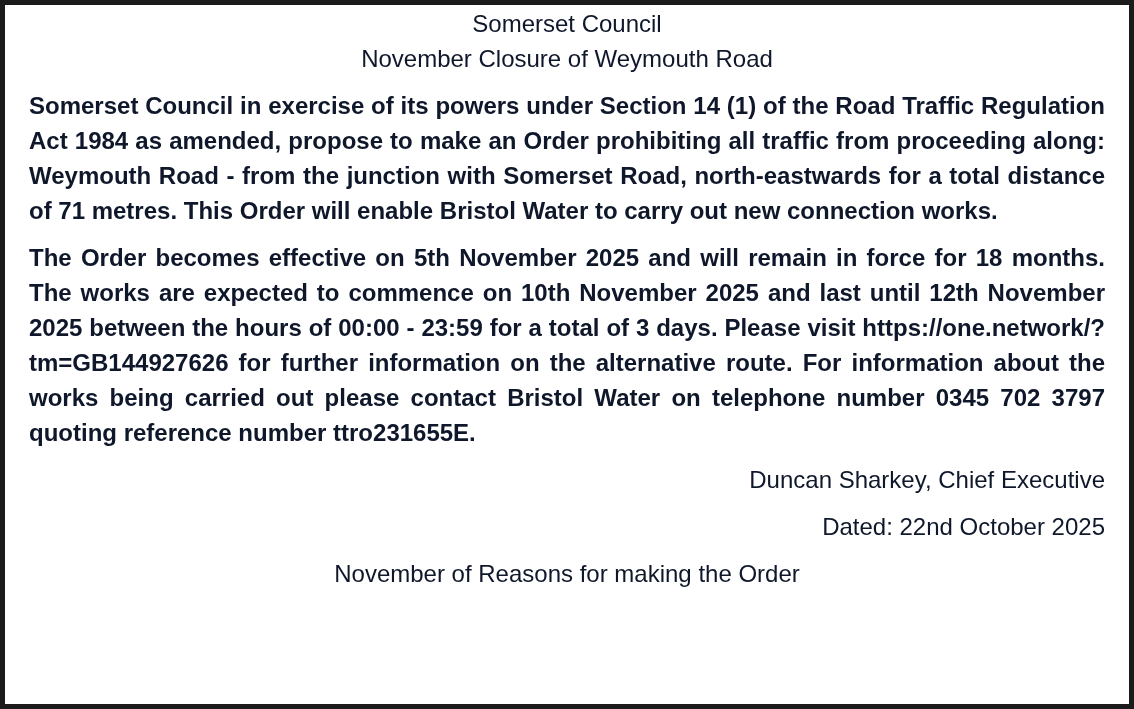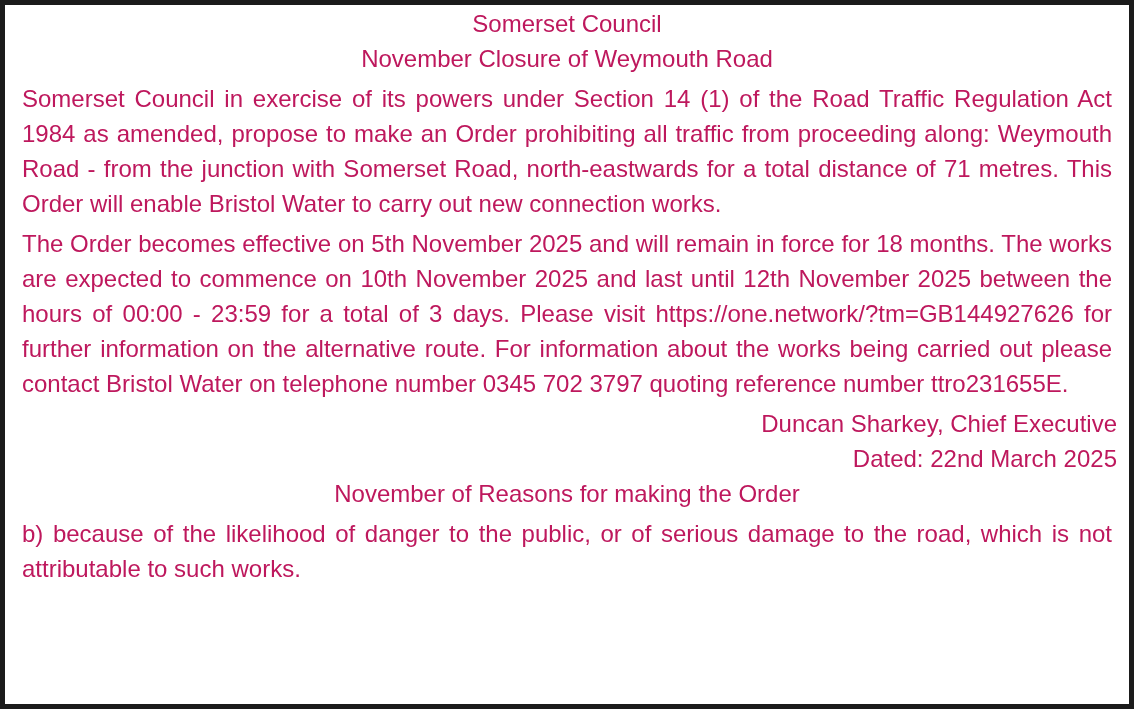--- a/index.html
+++ b/index.html
@@ -11,47 +11,47 @@
     box-sizing: border-box;
     width: 1134px;
     height: 709px;
     border: 5px solid #1b1b1b;
     background: #ffffff;
     padding: 1px 12px 0 12px;
     overflow: hidden;
     font-family: "Liberation Sans", "DejaVu Sans", sans-serif;
     font-size: 24px;
     line-height: 35px;
-    color: #be185d;
+    color: #0f172a;
     -webkit-font-smoothing: antialiased;
   }
   .line-center {
     text-align: center;
     margin: 0;
   }
   .para-justify {
     text-align: justify;
     text-justify: inter-word;
-    margin: 5px;
+    margin: 12px;
+    font-weight: bold;
   }
   .line-right {
     text-align: right;
-    margin: 0;
+    margin: 12px;
   }
 </style>
 </head>
 <body>
 
 <div class="notice">
   <p class="line-center">Somerset Council</p>
   <p class="line-center">November Closure of Weymouth Road</p>
 
   <p class="para-justify">Somerset Council in exercise of its powers under Section 14 (1) of the Road Traffic Regulation Act 1984 as amended, propose to make an Order prohibiting all traffic from proceeding along: Weymouth Road - from the junction with Somerset Road, north-eastwards for a total distance of 71 metres. This Order will enable Bristol Water to carry out new connection works.</p>
 
   <p class="para-justify">The Order becomes effective on 5th November 2025 and will remain in force for 18 months. The works are expected to commence on 10th November 2025 and last until 12th November 2025 between the hours of 00:00 - 23:59 for a total of 3 days. Please visit https://one.network/?tm=GB144927626 for further information on the alternative route. For information about the works being carried out please contact Bristol Water on telephone number 0345 702 3797 quoting reference number ttro231655E.</p>
 
   <p class="line-right">Duncan Sharkey, Chief Executive</p>
-  <p class="line-right">Dated: 22nd March 2025</p>
+  <p class="line-right">Dated: 22nd October 2025</p>
 
   <p class="line-center">November of Reasons for making the Order</p>
 
-  <p class="para-justify">b) because of the likelihood of danger to the public, or of serious damage to the road, which is not attributable to such works.</p>
 </div>
 
 </body></html>

